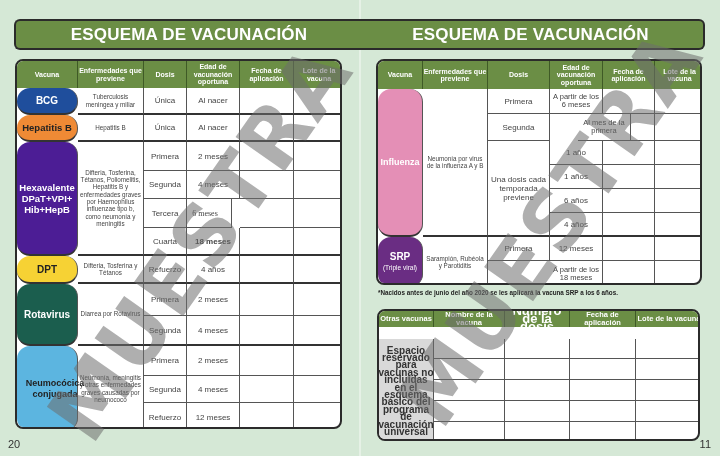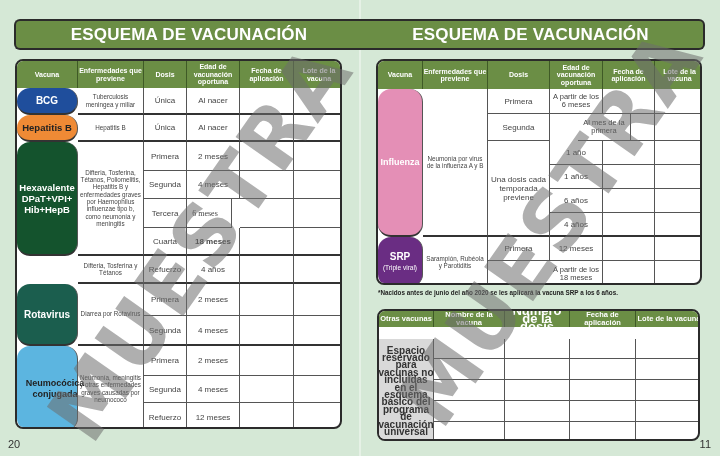--- a/index.html
+++ b/index.html
@@ -52,39 +52,40 @@
     <div class="cell thick" style="left:223px;top:27px;width:54px;height:27px;"></div>
     <div class="cell thick" style="left:277px;top:27px;width:50px;height:27px;border-right:none;"></div>
 
     <div class="cell vname dark thick" style="left:0;top:54px;width:61px;height:27px;background:#ef8a35;font-size:9.5px;">Hepatitis B</div>
     <div class="cell small thick" style="left:61px;top:54px;width:66px;height:27px;">Hepatitis B</div>
     <div class="cell thick" style="left:127px;top:54px;width:43px;height:27px;">Única</div>
     <div class="cell thick" style="left:170px;top:54px;width:53px;height:27px;">Al nacer</div>
     <div class="cell thick" style="left:223px;top:54px;width:54px;height:27px;"></div>
     <div class="cell thick" style="left:277px;top:54px;width:50px;height:27px;border-right:none;"></div>
 
-    <div class="cell vname thick" style="left:0;top:81px;width:61px;height:114px;background:#14532d;font-size:9.5px;">Hexavalente DPaT+VPI+ Hib+HepB</div>
+    <div class="cell vname thick" style="left:0;top:81px;width:61px;height:114px;background:#4c1d95;font-size:9.5px;">Hexavalente DPaT+VPI+ Hib+HepB</div>
     <div class="cell small thick" style="left:61px;top:81px;width:66px;height:114px;">Difteria, Tosferina, Tétanos, Poliomelitis, Hepatitis B y enfermedades graves por Haemophilus influenzae tipo b, como neumonía y meningitis</div>
     <div class="cell" style="left:127px;top:81px;width:43px;height:29px;">Primera</div>
     <div class="cell" style="left:170px;top:81px;width:53px;height:29px;">2 meses</div>
     <div class="cell" style="left:223px;top:81px;width:54px;height:29px;"></div>
     <div class="cell" style="left:277px;top:81px;width:50px;height:29px;border-right:none;"></div>
     <div class="cell" style="left:127px;top:110px;width:43px;height:28px;">Segunda</div>
     <div class="cell" style="left:170px;top:110px;width:53px;height:28px;">4 meses</div>
     <div class="cell" style="left:223px;top:110px;width:54px;height:28px;"></div>
     <div class="cell" style="left:277px;top:110px;width:50px;height:28px;border-right:none;"></div>
     <div class="cell" style="left:127px;top:138px;width:43px;height:29px;">Tercera</div>
     <div class="cell" style="left:162px;top:138px;width:53px;height:29px;font-family:Liberation Serif, serif;">6 meses</div>
     <div class="cell" style="left:223px;top:138px;width:54px;height:29px;"></div>
     <div class="cell" style="left:277px;top:138px;width:50px;height:29px;border-right:none;"></div>
     <div class="cell thick" style="left:127px;top:167px;width:43px;height:28px;">Cuarta</div>
     <div class="cell thick" style="left:170px;top:167px;width:53px;height:28px;font-weight:bold;">18 meses</div>
     <div class="cell thick" style="left:223px;top:167px;width:54px;height:28px;"></div>
     <div class="cell thick" style="left:277px;top:167px;width:50px;height:28px;border-right:none;"></div>
 
+    <div class="cell vname dark thick" style="left:0;top:195px;width:61px;height:28px;background:#f6d234;">DPT</div>
     <div class="cell small thick" style="left:61px;top:195px;width:66px;height:28px;">Difteria, Tosferina y Tétanos</div>
     <div class="cell thick" style="left:127px;top:195px;width:43px;height:28px;">Refuerzo</div>
     <div class="cell thick" style="left:170px;top:195px;width:53px;height:28px;">4 años</div>
     <div class="cell thick" style="left:223px;top:195px;width:54px;height:28px;"></div>
     <div class="cell thick" style="left:277px;top:195px;width:50px;height:28px;border-right:none;"></div>
 
     <div class="cell vname thick" style="left:0;top:223px;width:61px;height:62px;background:#1b5e4e;">Rotavirus</div>
     <div class="cell small thick" style="left:61px;top:223px;width:66px;height:62px;">Diarrea por Rotavirus</div>
     <div class="cell" style="left:127px;top:223px;width:43px;height:32px;">Primera</div>
     <div class="cell" style="left:170px;top:223px;width:53px;height:32px;">2 meses</div>

